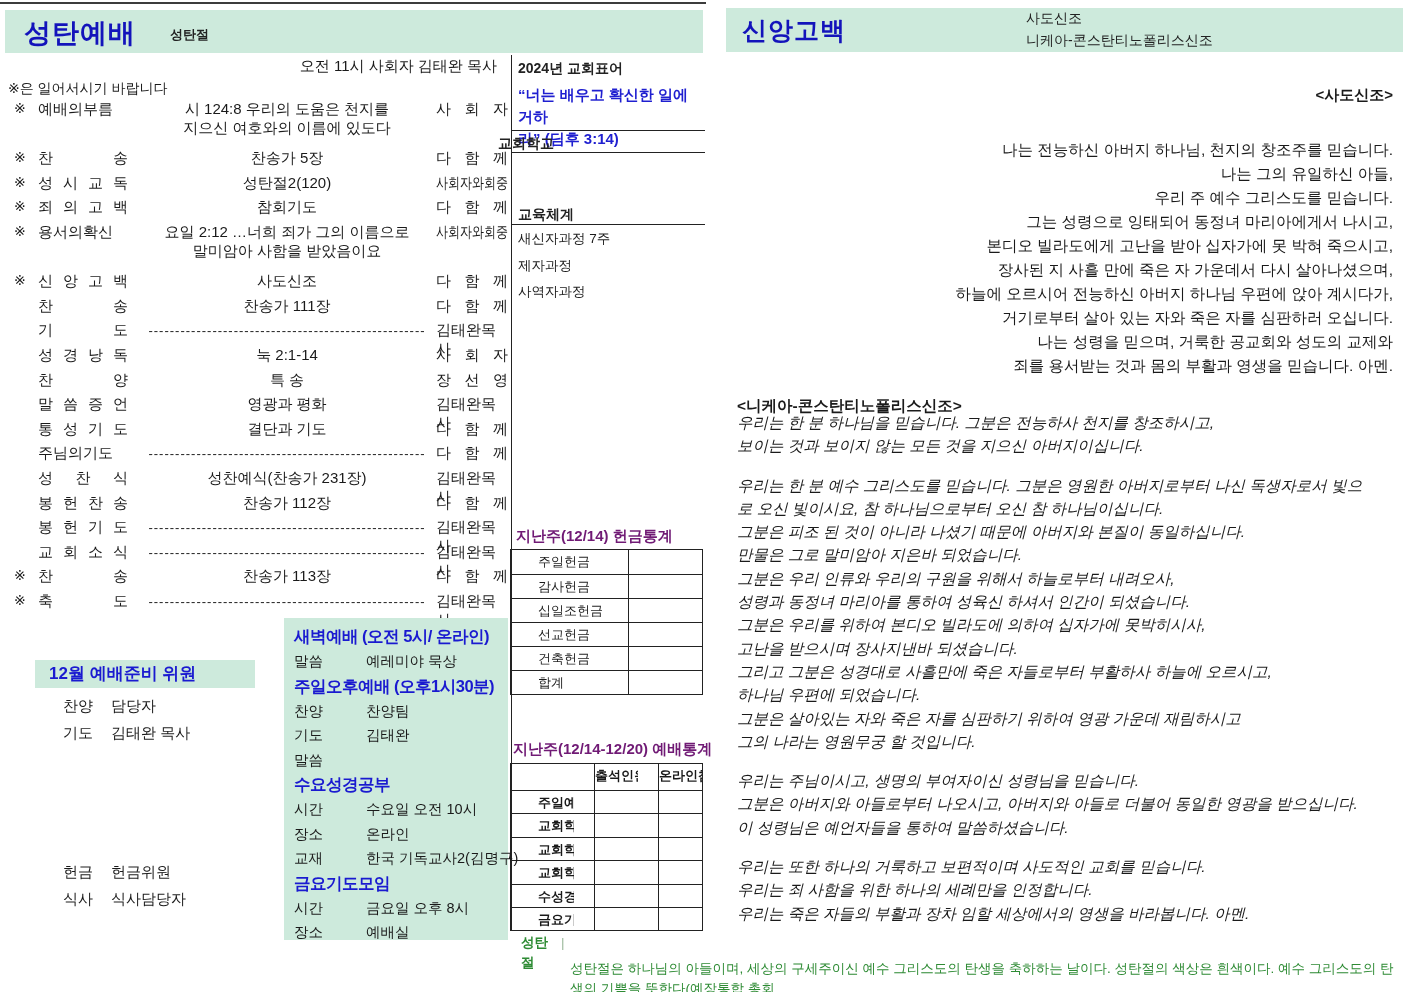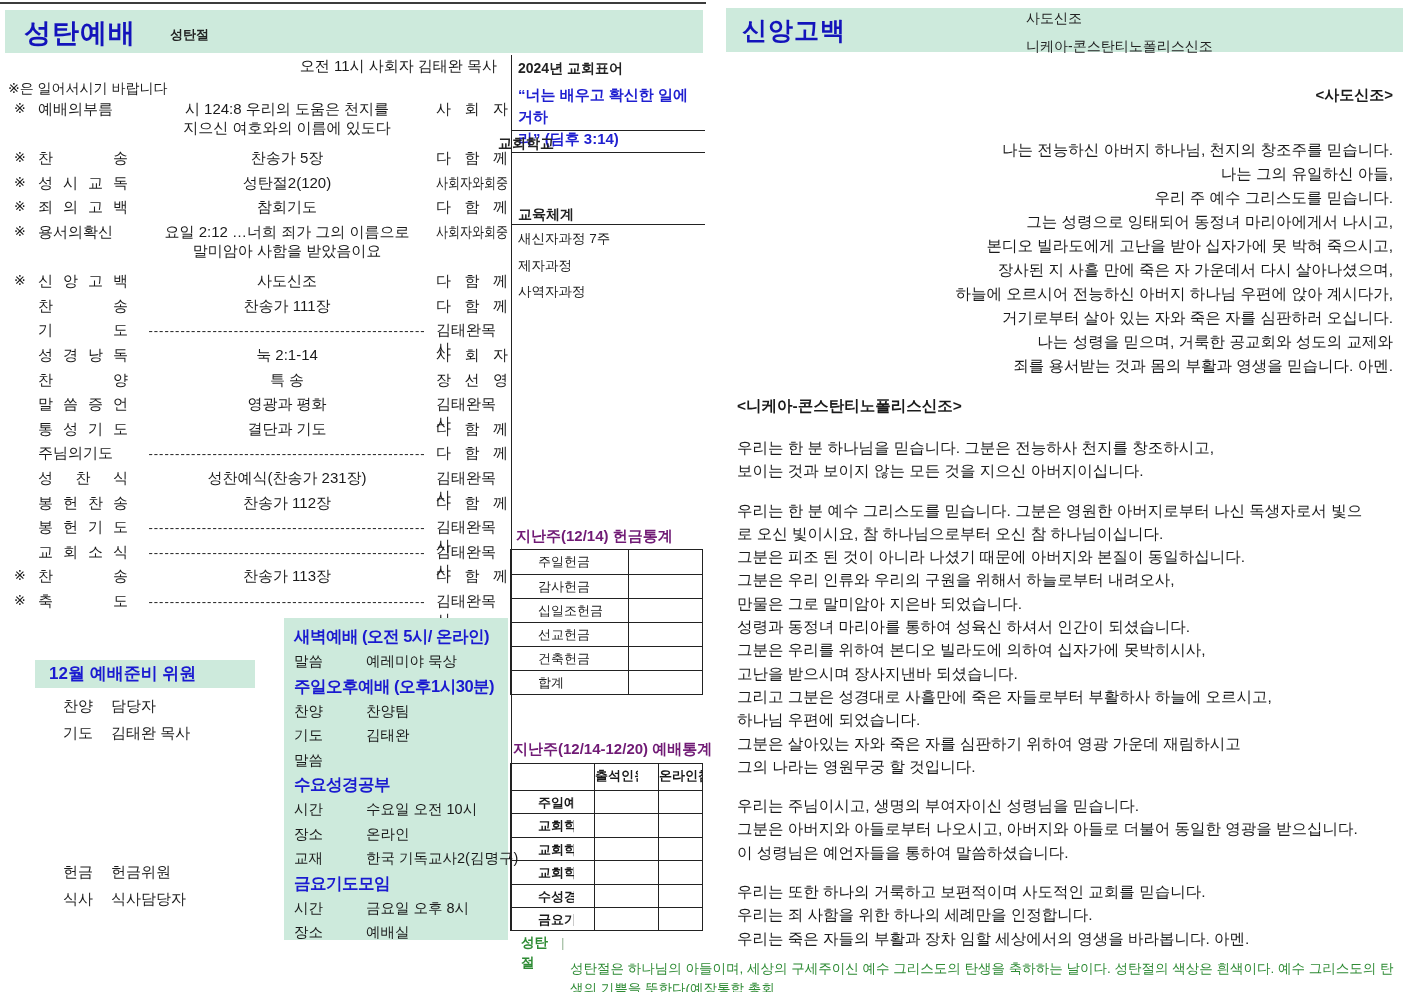--- a/index.html
+++ b/index.html
@@ -55,21 +55,21 @@
   
   .prep-bar{position:absolute;left:35px;top:660px;width:220px;height:28px;background:#cdeadc;}
   .prep-title{position:absolute;left:49px;top:662px;color:#1a1ad0;font-weight:bold;font-size:17px;}
   .prep-rows{position:absolute;left:63px;font-size:15px;}
   .prep-row{display:flex;line-height:27px;}
   .prep-row .lab{width:48px;flex:none;}
   
   .apostles-heading{position:absolute;right:10px;top:86px;font-size:15px;font-weight:bold;}
   .apostles{position:absolute;right:10px;top:138px;text-align:right;font-size:15.5px;line-height:24px;}
   .nicene-heading{position:absolute;left:737px;top:396px;font-size:15.5px;font-weight:bold;}
-  .nicene{position:absolute;left:737px;top:436px;width:660px;font-size:15.5px;line-height:23.3px;}
+  .nicene{position:absolute;left:737px;top:411px;width:660px;font-size:15.5px;line-height:23.3px;font-style:italic;}
   .nicene .para{margin:0 0 16px 0;}
   
   .footer{position:absolute;left:521px;top:933px;display:flex;color:#2e8b34;font-size:13.5px;line-height:20px;}
   .footer .flab{font-weight:bold;width:40px;flex:none;}
   .footer .fsep{color:#9bb89b;width:9px;flex:none;}
   .footer .fbody{margin-left:0;margin-top:26px;}
 </style>
 </head>
 <body>
 
@@ -479,21 +479,21 @@
       </div>
       <div class="prep-row">
         <div class="lab">식사</div>
         <div>식사담당자</div>
       </div>
     </div>
 
   <div class="band band-right"></div>
   <div class="big-title" style="left:742px;top:14px;font-size:25px;">신앙고백</div>
   <div class="hdr-sub2" style="left:1026px;top:7px;">사도신조</div>
-  <div class="hdr-sub2" style="left:1026px;top:35px;">니케아-콘스탄티노폴리스신조</div>
+  <div class="hdr-sub2" style="left:1026px;top:29px;">니케아-콘스탄티노폴리스신조</div>
 
   <div class="apostles-heading">&lt;사도신조&gt;</div>
   <div class="apostles" id="apostles">
       <div>나는 전능하신 아버지 하나님, 천지의 창조주를 믿습니다.</div>
       <div>나는 그의 유일하신 아들,</div>
       <div>우리 주 예수 그리스도를 믿습니다.</div>
       <div>그는 성령으로 잉태되어 동정녀 마리아에게서 나시고,</div>
       <div>본디오 빌라도에게 고난을 받아 십자가에 못 박혀 죽으시고,</div>
       <div>장사된 지 사흘 만에 죽은 자 가운데서 다시 살아나셨으며,</div>
       <div>하늘에 오르시어 전능하신 아버지 하나님 우편에 앉아 계시다가,</div>
@@ -505,22 +505,22 @@
   <div class="nicene-heading">&lt;니케아-콘스탄티노폴리스신조&gt;</div>
   <div class="nicene" id="nicene">
       <div class="para">
         <div>우리는 한 분 하나님을 믿습니다. 그분은 전능하사 천지를 창조하시고,</div>
         <div>보이는 것과 보이지 않는 모든 것을 지으신 아버지이십니다.</div>
       </div>
       <div class="para">
         <div>우리는 한 분 예수 그리스도를 믿습니다. 그분은 영원한 아버지로부터 나신 독생자로서 빛으</div>
         <div>로 오신 빛이시요, 참 하나님으로부터 오신 참 하나님이십니다.</div>
         <div>그분은 피조 된 것이 아니라 나셨기 때문에 아버지와 본질이 동일하십니다.</div>
+        <div>만물은 그로 말미암아 지은바 되었습니다.</div>
         <div>그분은 우리 인류와 우리의 구원을 위해서 하늘로부터 내려오사,</div>
-        <div>만물은 그로 말미암아 지은바 되었습니다.</div>
         <div>성령과 동정녀 마리아를 통하여 성육신 하셔서 인간이 되셨습니다.</div>
         <div>그분은 우리를 위하여 본디오 빌라도에 의하여 십자가에 못박히시사,</div>
         <div>고난을 받으시며 장사지낸바 되셨습니다.</div>
         <div>그리고 그분은 성경대로 사흘만에 죽은 자들로부터 부활하사 하늘에 오르시고,</div>
         <div>하나님 우편에 되었습니다.</div>
         <div>그분은 살아있는 자와 죽은 자를 심판하기 위하여 영광 가운데 재림하시고</div>
         <div>그의 나라는 영원무궁 할 것입니다.</div>
       </div>
       <div class="para">
         <div>우리는 주님이시고, 생명의 부여자이신 성령님을 믿습니다.</div>

